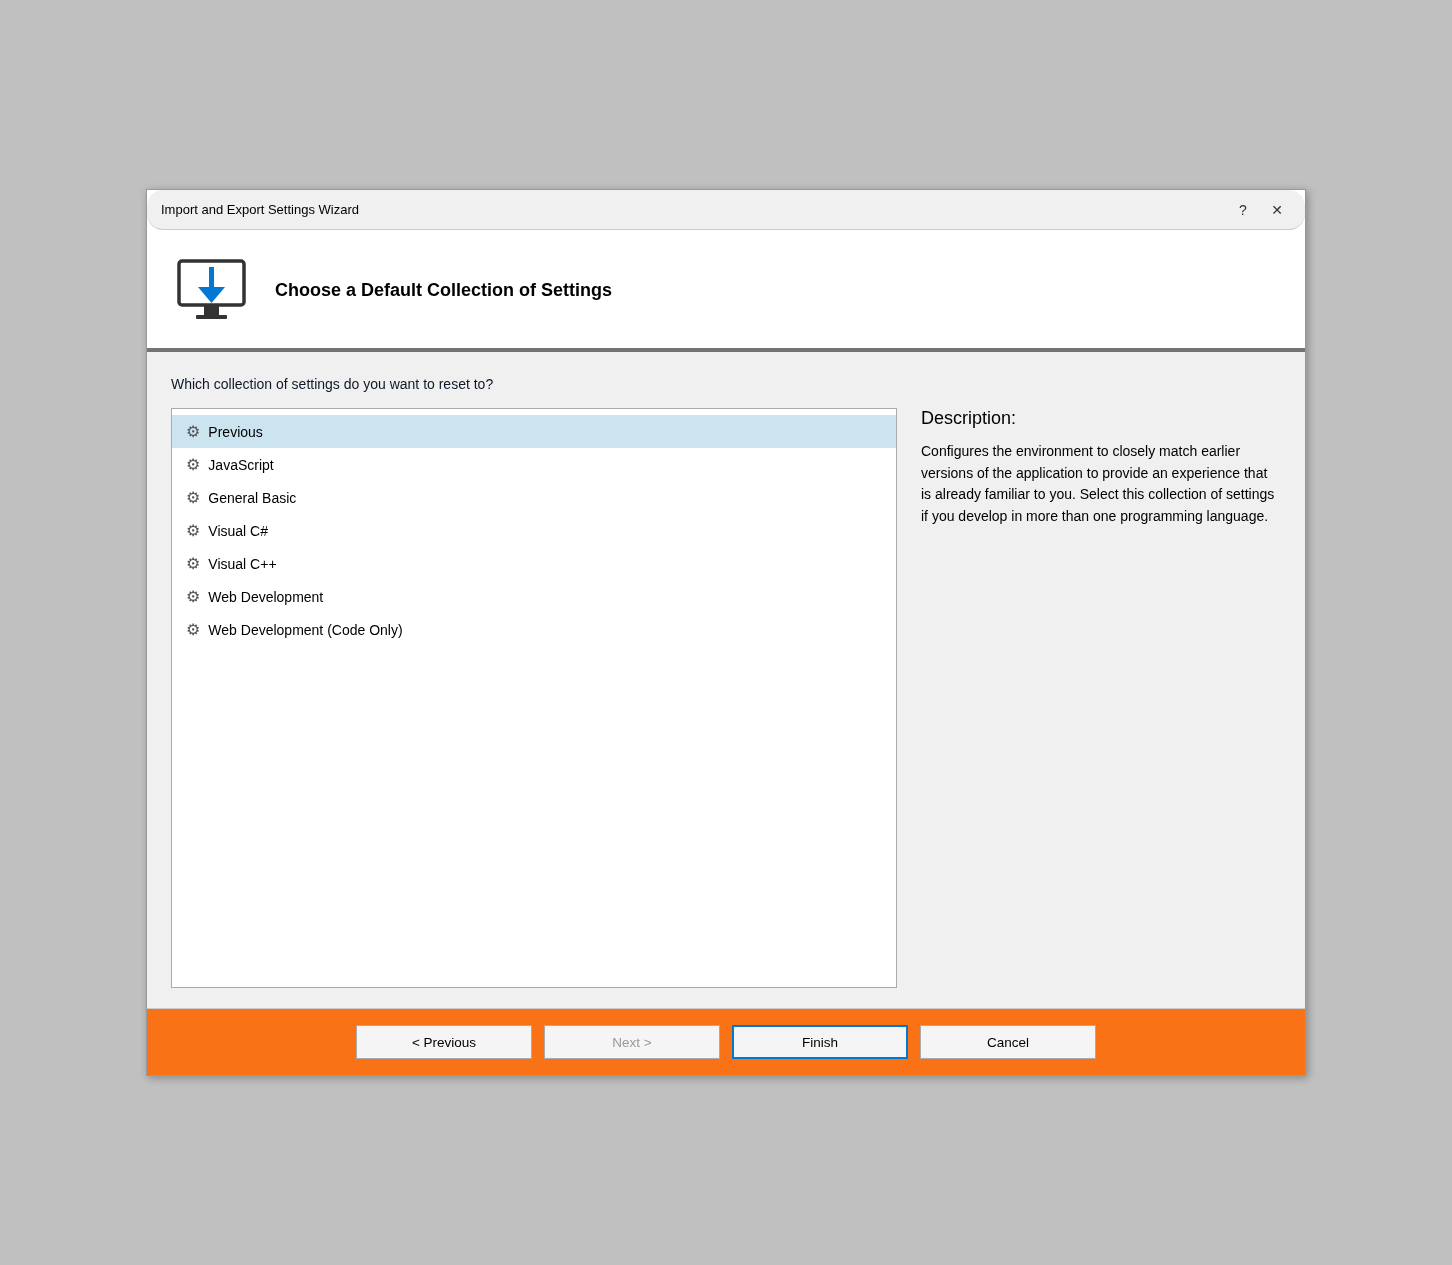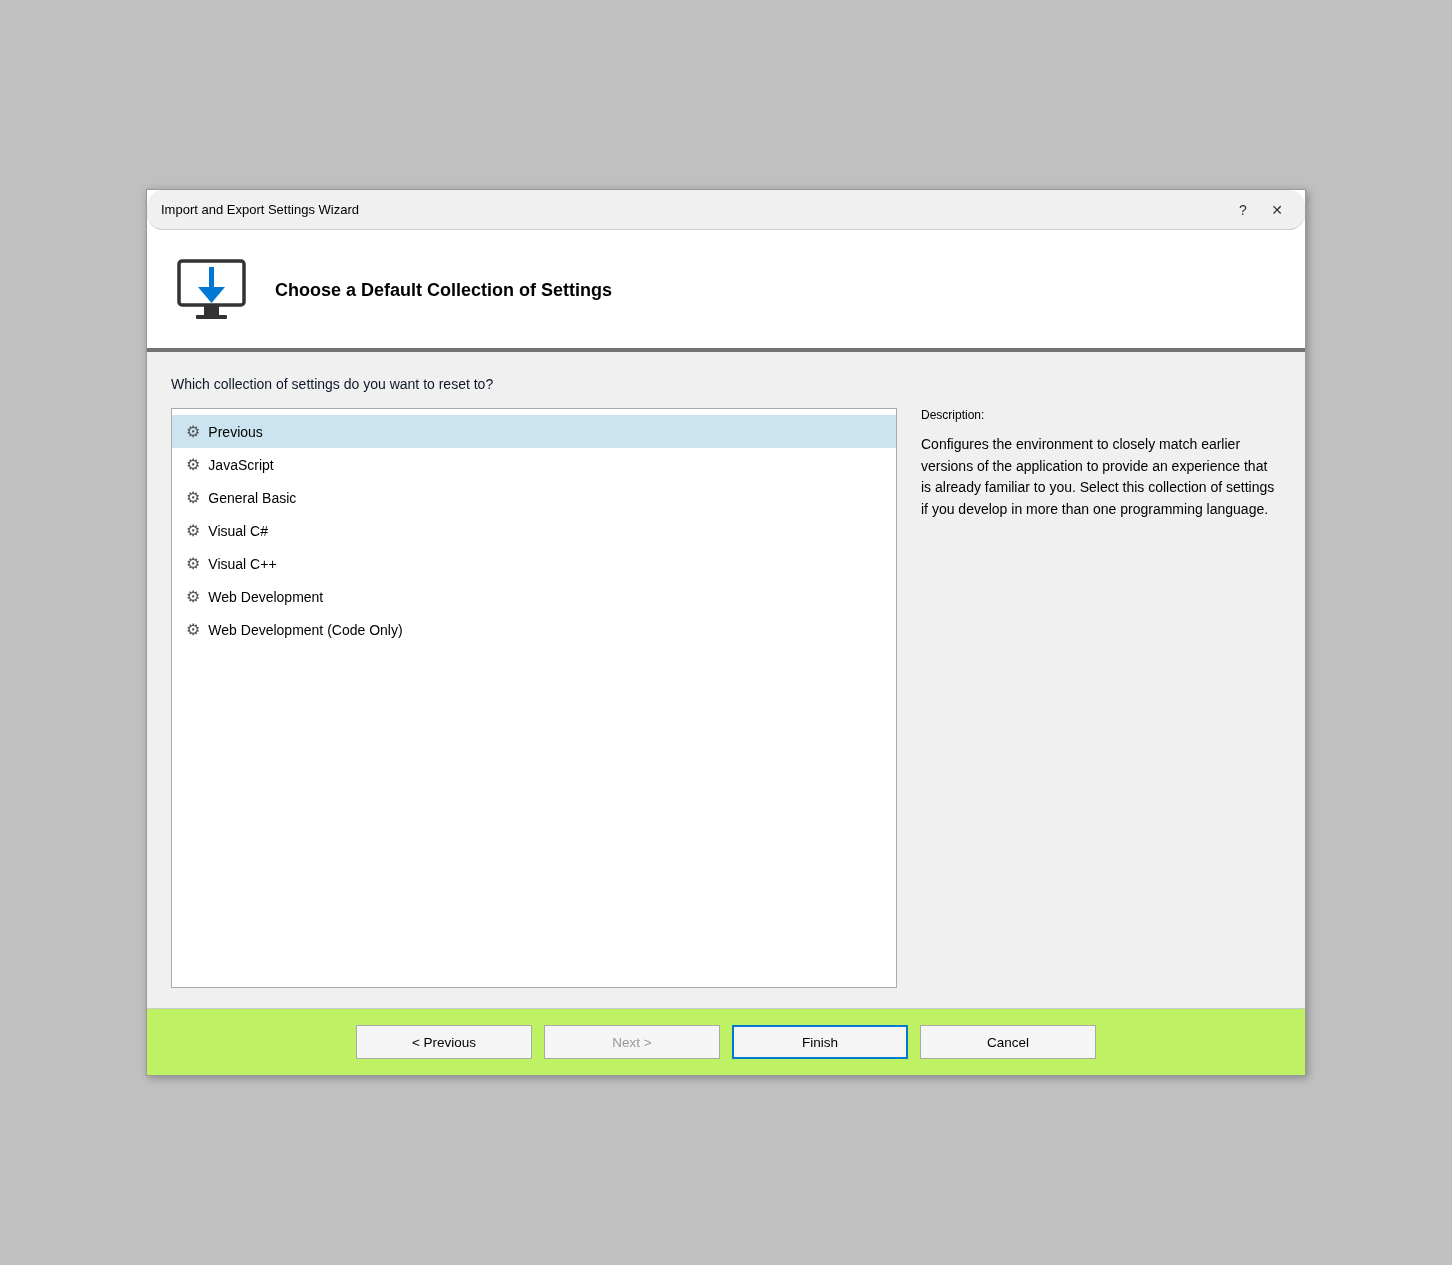--- a/index.html
+++ b/index.html
@@ -141,35 +141,35 @@
       font-size: 16px;
       color: #555;
     }
 
     .description-panel {
       width: 360px;
       flex-shrink: 0;
     }
 
     .desc-label {
-      font-size: 12px;
+      font-size: 18px;
       color: #000;
       margin-bottom: 12px;
       font-weight: normal;
     }
 
     .desc-text {
       font-size: 14px;
       color: #000;
       line-height: 1.55;
     }
 
     
     .footer {
-      background: #bef264;
+      background: #f97316;
       border-top: 1px solid #ccc;
       padding: 16px 24px;
       display: flex;
       justify-content: center;
       gap: 12px;
     }
 
     .footer-btn {
       width: 176px;
       height: 34px;

